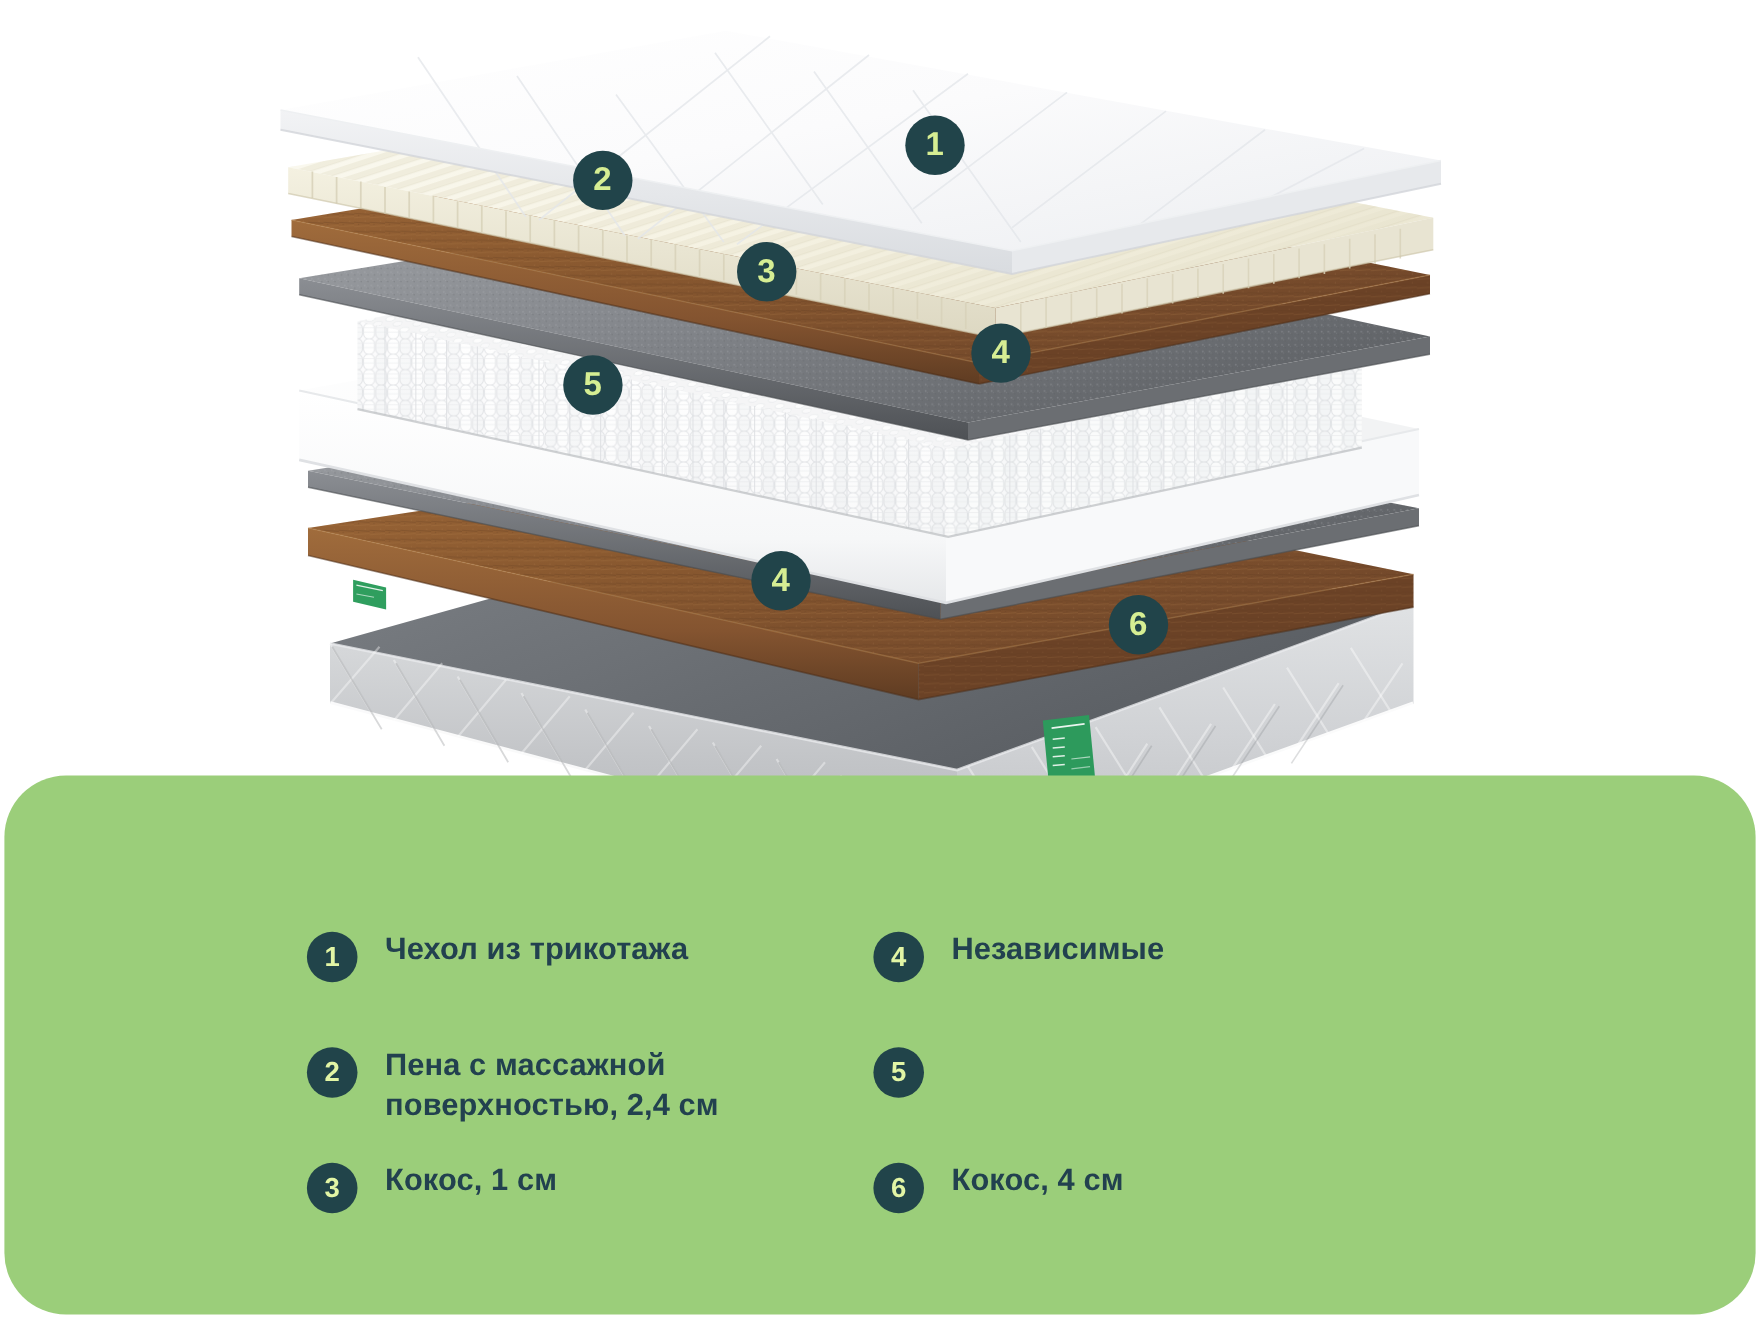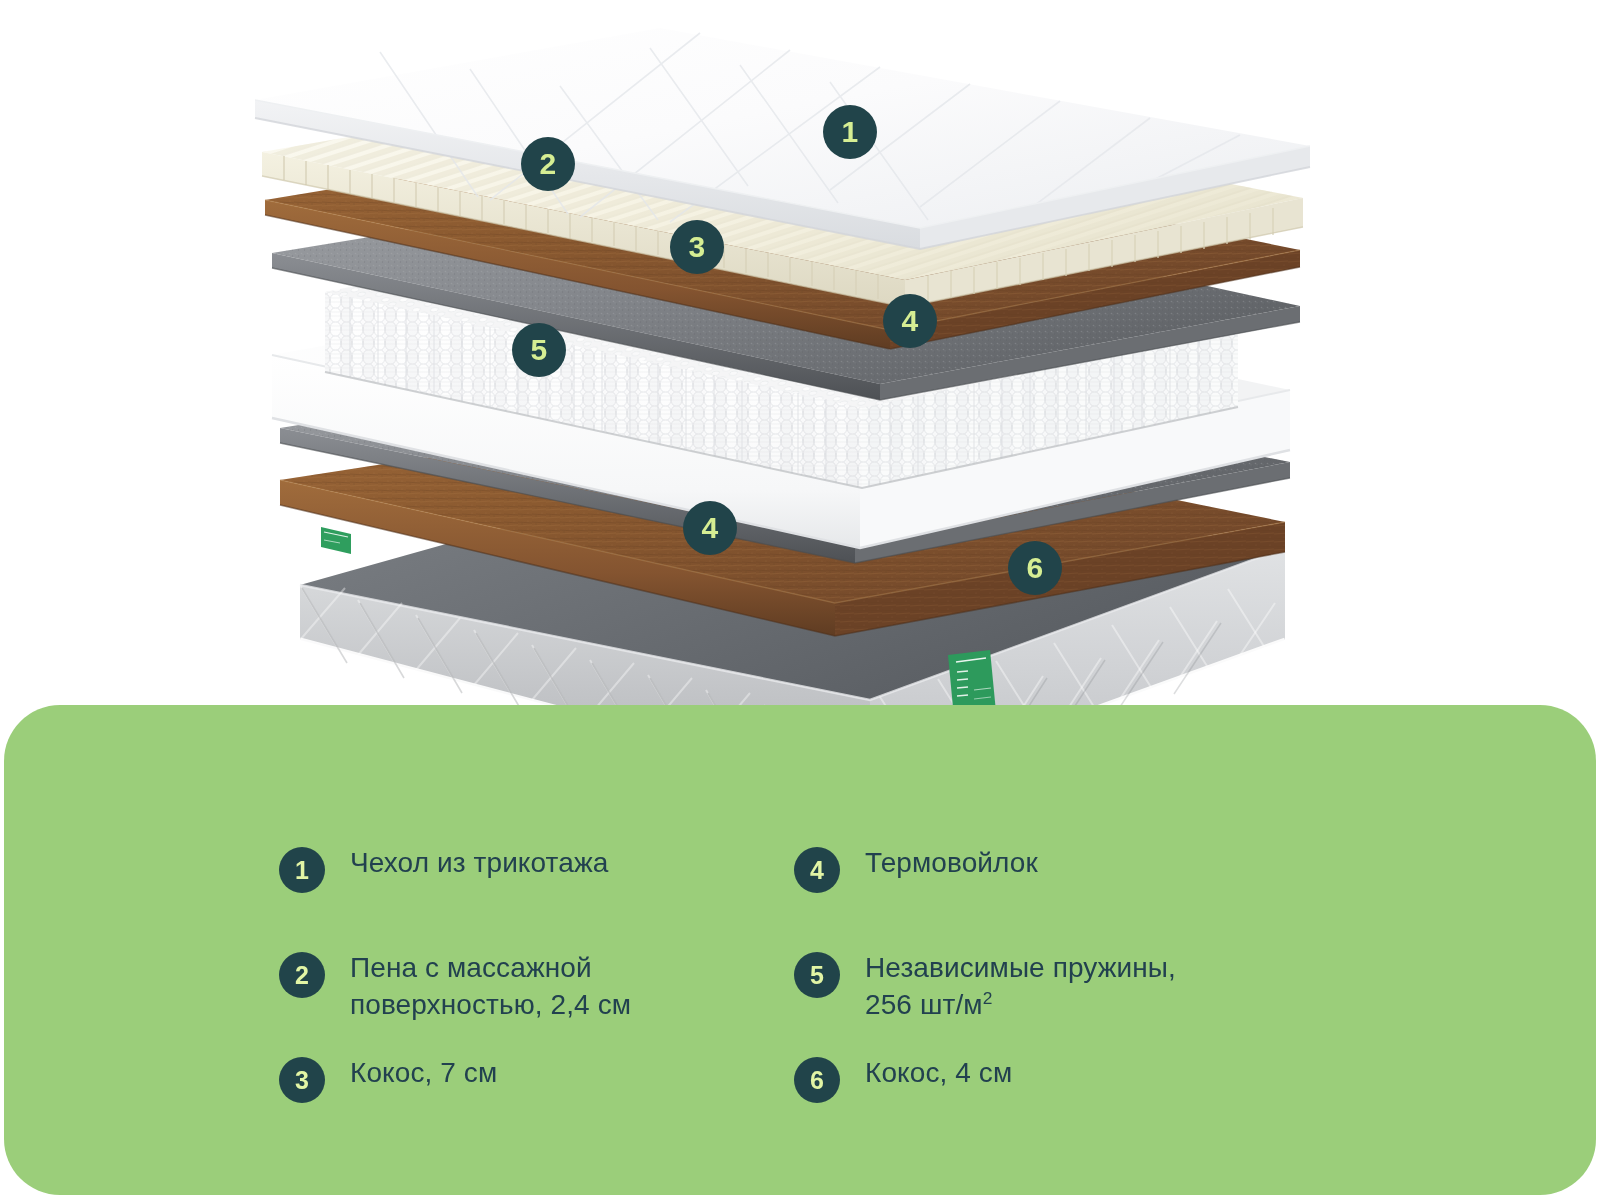--- a/index.html
+++ b/index.html
@@ -85,21 +85,21 @@
     font-size: 25px;
     font-weight: 700;
     line-height: 1;
     margin-top: 2px;
   }
 
   .legend-text {
     margin-left: 25px;
     color: #22414f;
     font-size: 28px;
-    font-weight: 400;
+    font-weight: 700;
     line-height: 1.32;
     letter-spacing: 0.1px;
     max-width: 420px;
     white-space: pre-line;
   }
 
   sup.sup { font-size: 0.62em; vertical-align: super; line-height: 0; }
 </style>
 </head>
 <body>
@@ -382,42 +382,41 @@
     <div class="legend-row">
       <div class="legend-badge">
           <span>1</span>
         </div>
       <div class="legend-text">Чехол из трикотажа</div>
     </div>
     <div class="legend-row">
       <div class="legend-badge">
           <span>4</span>
         </div>
-      <div class="legend-text">Термовойлок</div>
+      <div class="legend-text">Независимые</div>
     </div>
 
     <div class="legend-row tall">
       <div class="legend-badge">
           <span>2</span>
         </div>
       <div class="legend-text">Пена с массажной
 поверхностью, 2,4 см</div>
     </div>
     <div class="legend-row tall">
       <div class="legend-badge">
           <span>5</span>
         </div>
-      <div class="legend-text"><span>Независимые пружины,</span><br><span>256 шт/м</span><sup class="sup">2</sup></div>
     </div>
 
     <div class="legend-row">
       <div class="legend-badge">
           <span>3</span>
         </div>
-      <div class="legend-text">Кокос, 7 см</div>
+      <div class="legend-text">Кокос, 1 см</div>
     </div>
     <div class="legend-row">
       <div class="legend-badge">
           <span>6</span>
         </div>
       <div class="legend-text">Кокос, 4 см</div>
     </div>
 
   </div>
 </div>

